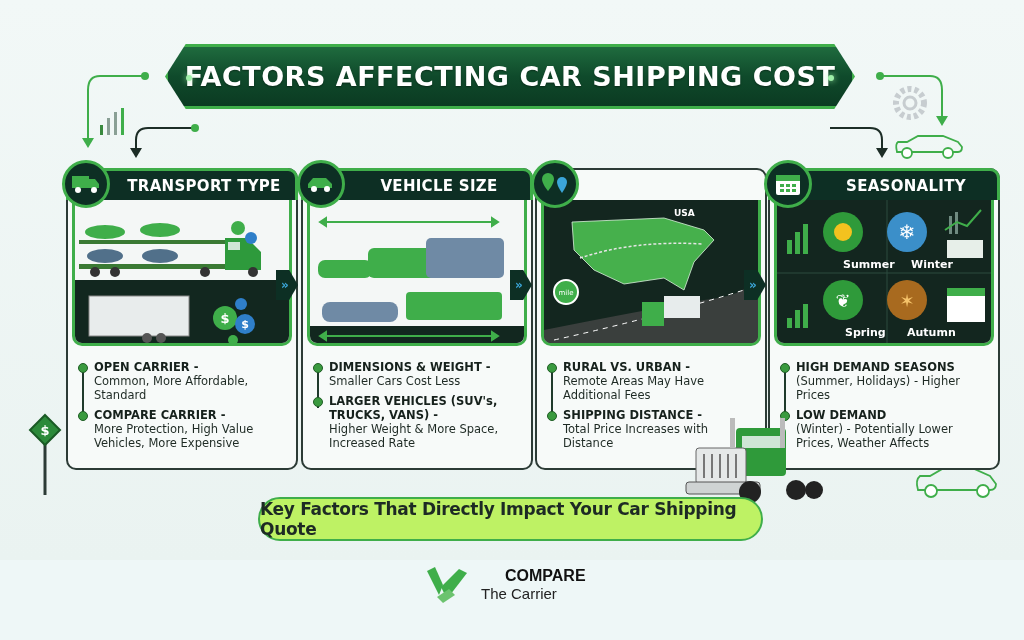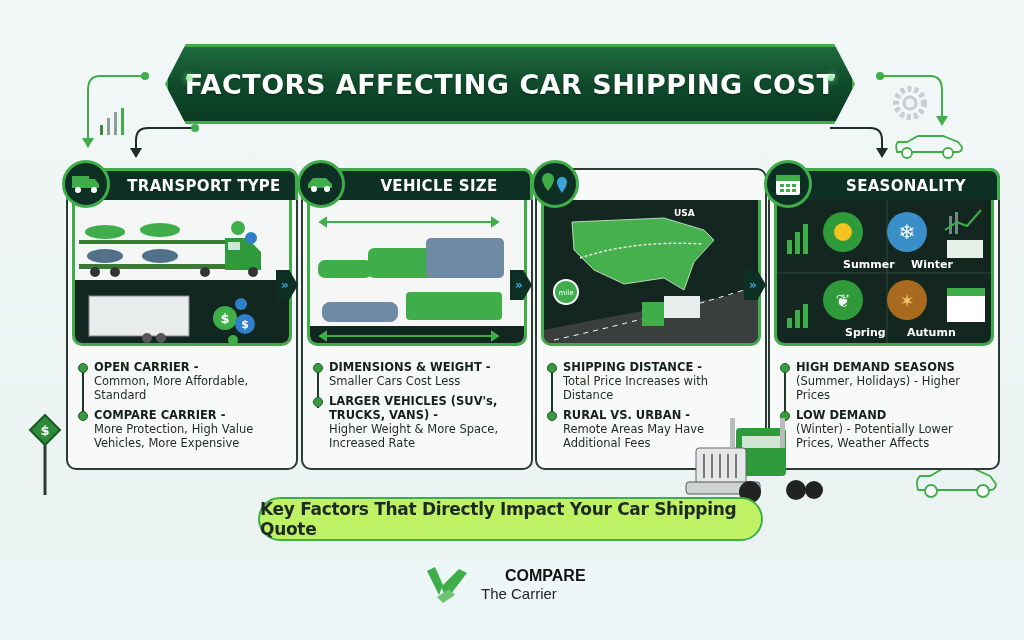--- a/index.html
+++ b/index.html
@@ -7,21 +7,21 @@
   body {
     background: #eef5f4;
     font-family: "DejaVu Sans", sans-serif;
     position: relative;
   }
   .canvas { position: absolute; left: 0; top: 0; width: 1024px; height: 560px; background: linear-gradient(180deg,#f2f8f7 0%,#eaf3f1 100%); }
   .footer-band { position: absolute; left: 0; top: 560px; width: 1024px; height: 80px; background: #eef7f7; }
 
   
   .title-banner {
-    position: absolute; left: 165px; top: 44px; width: 690px; height: 80px;
+    position: absolute; left: 165px; top: 44px; width: 690px; height: 65px;
     background: linear-gradient(180deg,#1f6b3e 0%,#0f4a2b 50%,#0b3b22 100%);
     border: 3px solid #3fae4a;
     clip-path: polygon(3% 0,97% 0,100% 50%,97% 100%,3% 100%,0 50%);
     display: flex; align-items: center; justify-content: center;
   }
   .title-banner .dot { position: absolute; top: 28px; width: 6px; height: 6px; border-radius: 50%; background: #9ff0a8; box-shadow: 0 0 6px #9ff0a8; }
   .title-text { color: #ffffff; font-weight: 800; font-size: 27px; letter-spacing: 0.5px; font-family: "DejaVu Sans", sans-serif; text-shadow: 0 1px 2px rgba(0,0,0,0.4); }
 
   
   .panel {
@@ -261,26 +261,26 @@
       <text x="22" y="95" font-size="7" fill="#fff" text-anchor="middle" font-family="DejaVu Sans, sans-serif">mile</text>
       <g>
           <rect x="98" y="102" width="22" height="24" fill="#3fae4a"></rect>
           <rect x="120" y="96" width="36" height="22" fill="#e7ecec"></rect>
         </g>
     </svg>
   </div>
   <div class="panel-body">
     <div class="bullets-line" style="height:48px"></div>
     <div class="bullet">
+      <div class="b-head">RURAL VS. URBAN -</div>
+      <div class="b-text">Remote Areas May Have Additional Fees</div>
+    </div>
+    <div class="bullet">
       <div class="b-head">SHIPPING DISTANCE -</div>
       <div class="b-text">Total Price Increases with Distance</div>
-    </div>
-    <div class="bullet">
-      <div class="b-head">RURAL VS. URBAN -</div>
-      <div class="b-text">Remote Areas May Have Additional Fees</div>
     </div>
   </div>
 </div>
 <div class="chev" style="left:744px">»</div>
 
 <div class="panel" style="left:768px">
   <div class="panel-badge">
     <svg width="26" height="24" viewBox="0 0 26 24">
         <rect x="1" y="3" width="24" height="20" rx="2" fill="#fff"></rect>
         <rect x="1" y="3" width="24" height="6" fill="#3fae4a"></rect>

